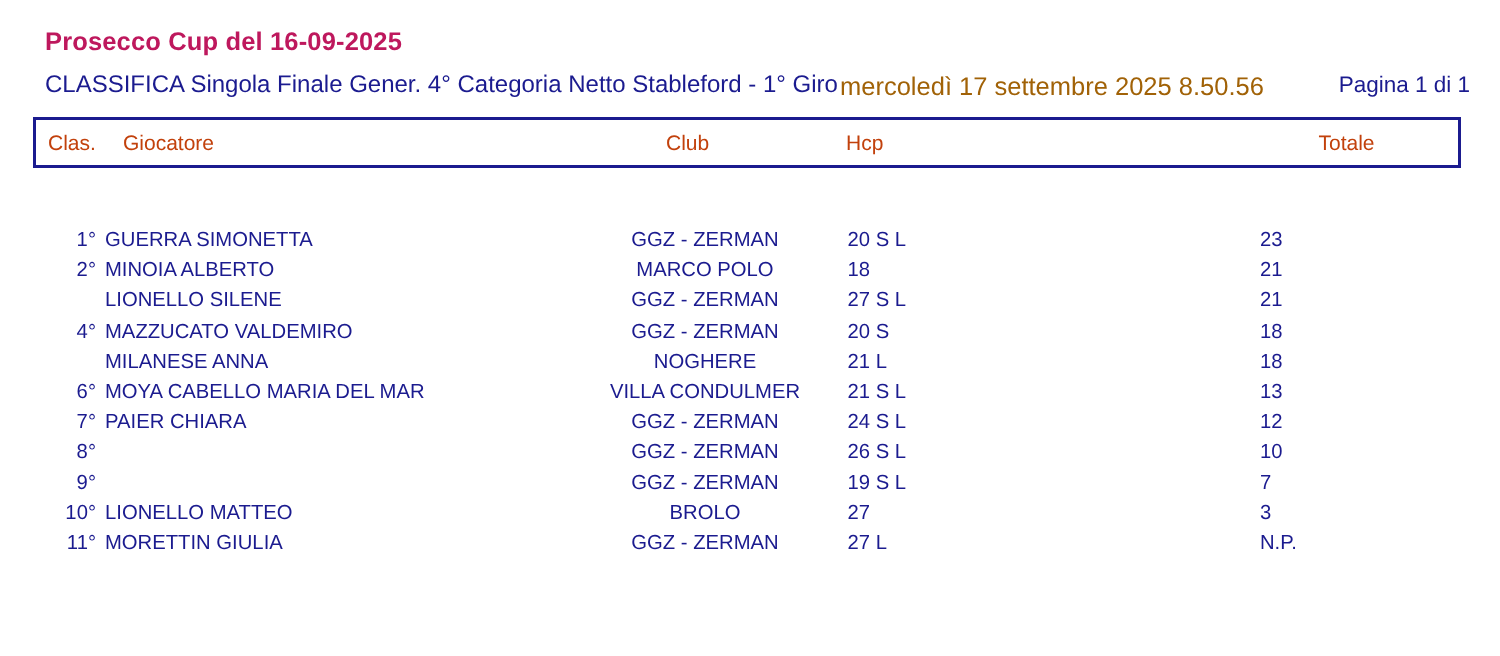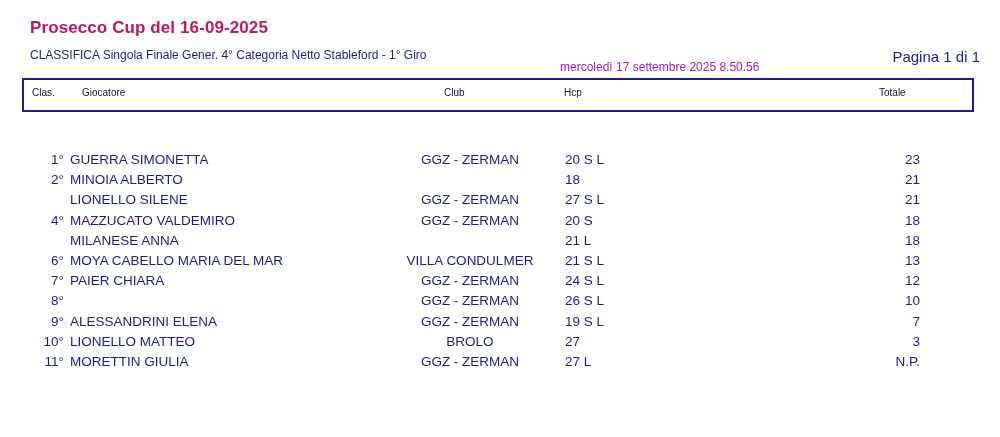--- a/index.html
+++ b/index.html
@@ -35,30 +35,30 @@
     position: absolute;
     top: 48px;
     left: 0;
     width: 1000px;
     height: 18px;
   }
   .subtitle {
     position: absolute;
     left: 30px;
     top: 0;
-    font-size: 12px;
+    font-size: 16px;
     color: #1b1b8f;
     white-space: nowrap;
   }
   .datetime {
     position: absolute;
     left: 560px;
-    top: 12px;
-    font-size: 12px;
-    color: #a21caf;
+    top: 0;
+    font-size: 17px;
+    color: #a16207;
     white-space: nowrap;
   }
   .pagenum {
     position: absolute;
     right: 20px;
     top: 0;
     font-size: 15px;
     color: #1b1b8f;
     white-space: nowrap;
   }
@@ -67,22 +67,22 @@
     left: 22px;
     top: 78px;
     width: 952px;
     height: 34px;
     border: 2px solid #1b1b8f;
     box-sizing: border-box;
   }
   .header-box .cell {
     position: absolute;
     top: 7px;
-    font-size: 10px;
-    color: #0f172a;
+    font-size: 14px;
+    color: #c2410c;
     white-space: nowrap;
   }
   .h-clas   { left: 8px; }
   .h-gioc   { left: 58px; }
   .h-club   { left: 420px; }
   .h-hcp    { left: 540px; }
   .h-totale { left: 855px; }
 
   .rows {
     position: absolute;
@@ -109,21 +109,21 @@
   .c-name { left: 70px; }
   .c-club {
     left: 380px;
     width: 180px;
     text-align: center;
   }
   .c-hcp { left: 565px; }
   .c-tot {
     left: 840px;
     width: 80px;
-    text-align: right;
+    text-align: left;
   }
 </style>
 </head>
 <body>
 
 <div class="page">
 
   <div class="doc-title">Prosecco Cup del 16-09-2025</div>
 
   <div class="subheader">
@@ -144,40 +144,42 @@
     <div class="row">
       <span class="c-pos">1°</span>
       <span class="c-name">GUERRA SIMONETTA</span>
       <span class="c-club">GGZ - ZERMAN</span>
       <span class="c-hcp">20 S L</span>
       <span class="c-tot">23</span>
     </div>
     <div class="row">
       <span class="c-pos">2°</span>
       <span class="c-name">MINOIA ALBERTO</span>
+      <span class="c-club">MARCO POLO</span>
       <span class="c-hcp">18</span>
       <span class="c-tot">21</span>
     </div>
     <div class="row">
       <span class="c-pos"></span>
       <span class="c-name">LIONELLO SILENE</span>
       <span class="c-club">GGZ - ZERMAN</span>
       <span class="c-hcp">27 S L</span>
       <span class="c-tot">21</span>
     </div>
     <div class="row">
       <span class="c-pos">4°</span>
       <span class="c-name">MAZZUCATO VALDEMIRO</span>
       <span class="c-club">GGZ - ZERMAN</span>
       <span class="c-hcp">20 S</span>
       <span class="c-tot">18</span>
     </div>
     <div class="row">
       <span class="c-pos"></span>
       <span class="c-name">MILANESE ANNA</span>
+      <span class="c-club">NOGHERE</span>
       <span class="c-hcp">21  L</span>
       <span class="c-tot">18</span>
     </div>
     <div class="row">
       <span class="c-pos">6°</span>
       <span class="c-name">MOYA CABELLO MARIA DEL MAR</span>
       <span class="c-club">VILLA CONDULMER</span>
       <span class="c-hcp">21 S L</span>
       <span class="c-tot">13</span>
     </div>
@@ -189,21 +191,20 @@
       <span class="c-tot">12</span>
     </div>
     <div class="row">
       <span class="c-pos">8°</span>
       <span class="c-club">GGZ - ZERMAN</span>
       <span class="c-hcp">26 S L</span>
       <span class="c-tot">10</span>
     </div>
     <div class="row">
       <span class="c-pos">9°</span>
-      <span class="c-name">ALESSANDRINI ELENA</span>
       <span class="c-club">GGZ - ZERMAN</span>
       <span class="c-hcp">19 S L</span>
       <span class="c-tot">7</span>
     </div>
     <div class="row">
       <span class="c-pos">10°</span>
       <span class="c-name">LIONELLO MATTEO</span>
       <span class="c-club">BROLO</span>
       <span class="c-hcp">27</span>
       <span class="c-tot">3</span>

